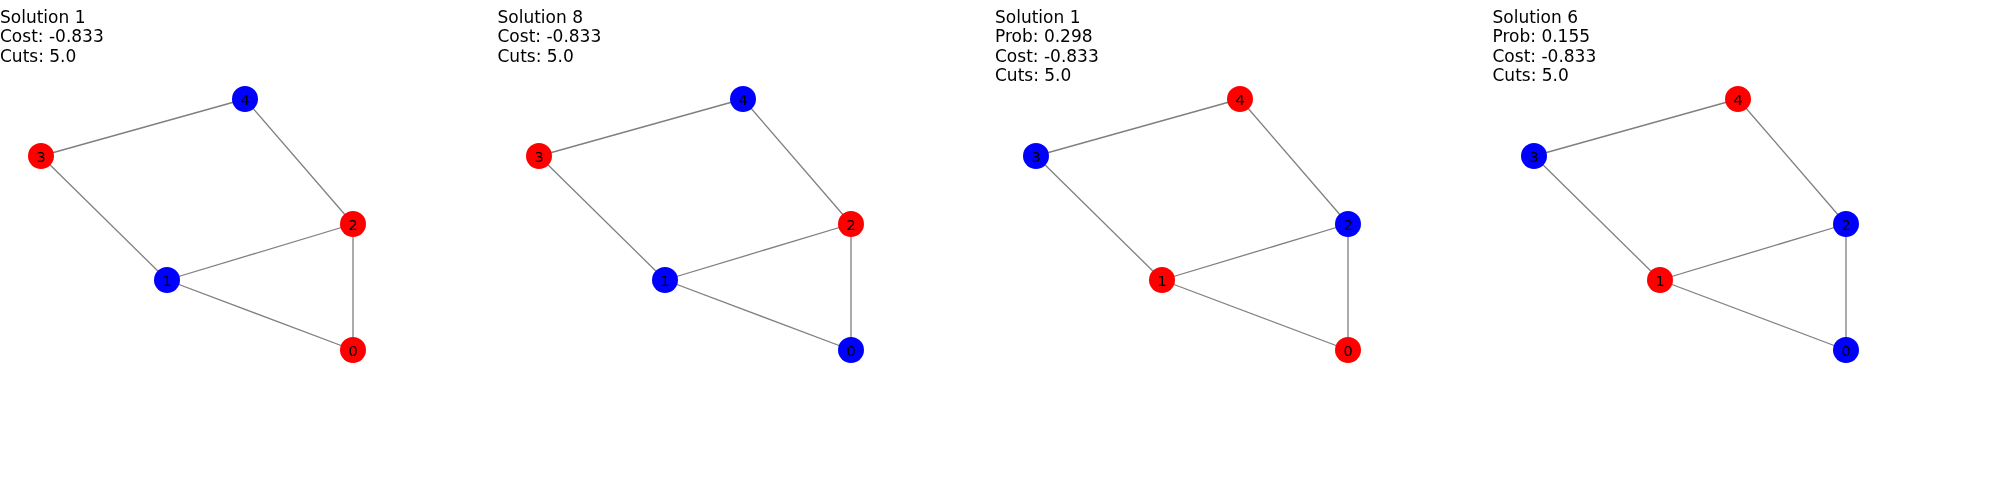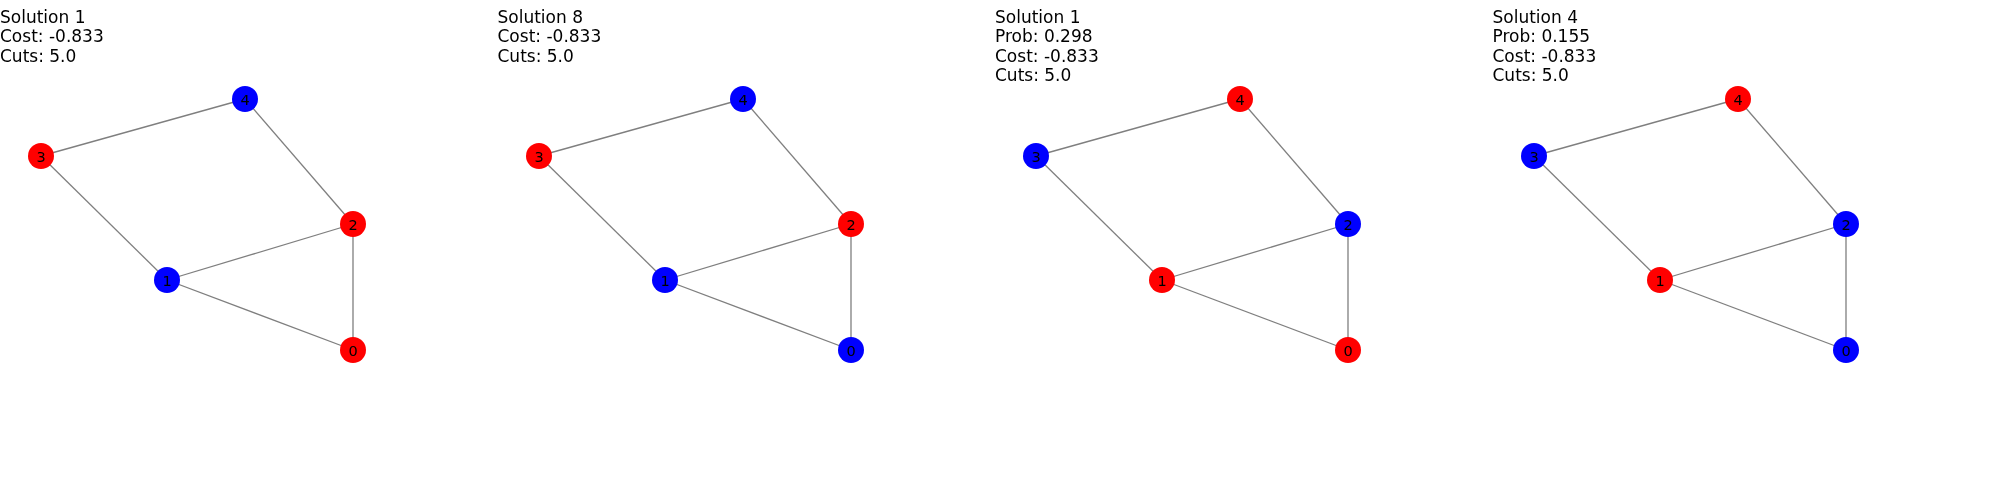--- a/index.html
+++ b/index.html
@@ -168,21 +168,21 @@
             <text class="node-label" x="41" y="156.5">3</text>
           </g>
           <g>
             <circle class="node-circle" cx="245" cy="99" r="13" fill="#ff0000"></circle>
             <text class="node-label" x="245" y="99.5">4</text>
           </g>
         </g>
       </svg>
     </div>
     <div class="panel">
-      <div class="panel-title"><span class="title-line">Solution 4</span><span class="title-line">Prob: 0.155</span><span class="title-line">Cost: -0.833</span><span class="title-line">Cuts: 5.0</span></div>
+      <div class="panel-title"><span class="title-line">Solution 6</span><span class="title-line">Prob: 0.155</span><span class="title-line">Cost: -0.833</span><span class="title-line">Cuts: 5.0</span></div>
       <svg class="graph-svg" viewBox="0 0 497.5 489">
         <g>
           <line class="edge-line" x1="41" y1="156" x2="245" y2="99"></line>
           <line class="edge-line" x1="41" y1="156" x2="167" y2="280"></line>
           <line class="edge-line" x1="245" y1="99" x2="353" y2="224"></line>
           <line class="edge-line" x1="167" y1="280" x2="353" y2="224"></line>
           <line class="edge-line" x1="167" y1="280" x2="353" y2="350"></line>
           <line class="edge-line" x1="353" y1="224" x2="353" y2="350"></line>
         </g>
         <g>

